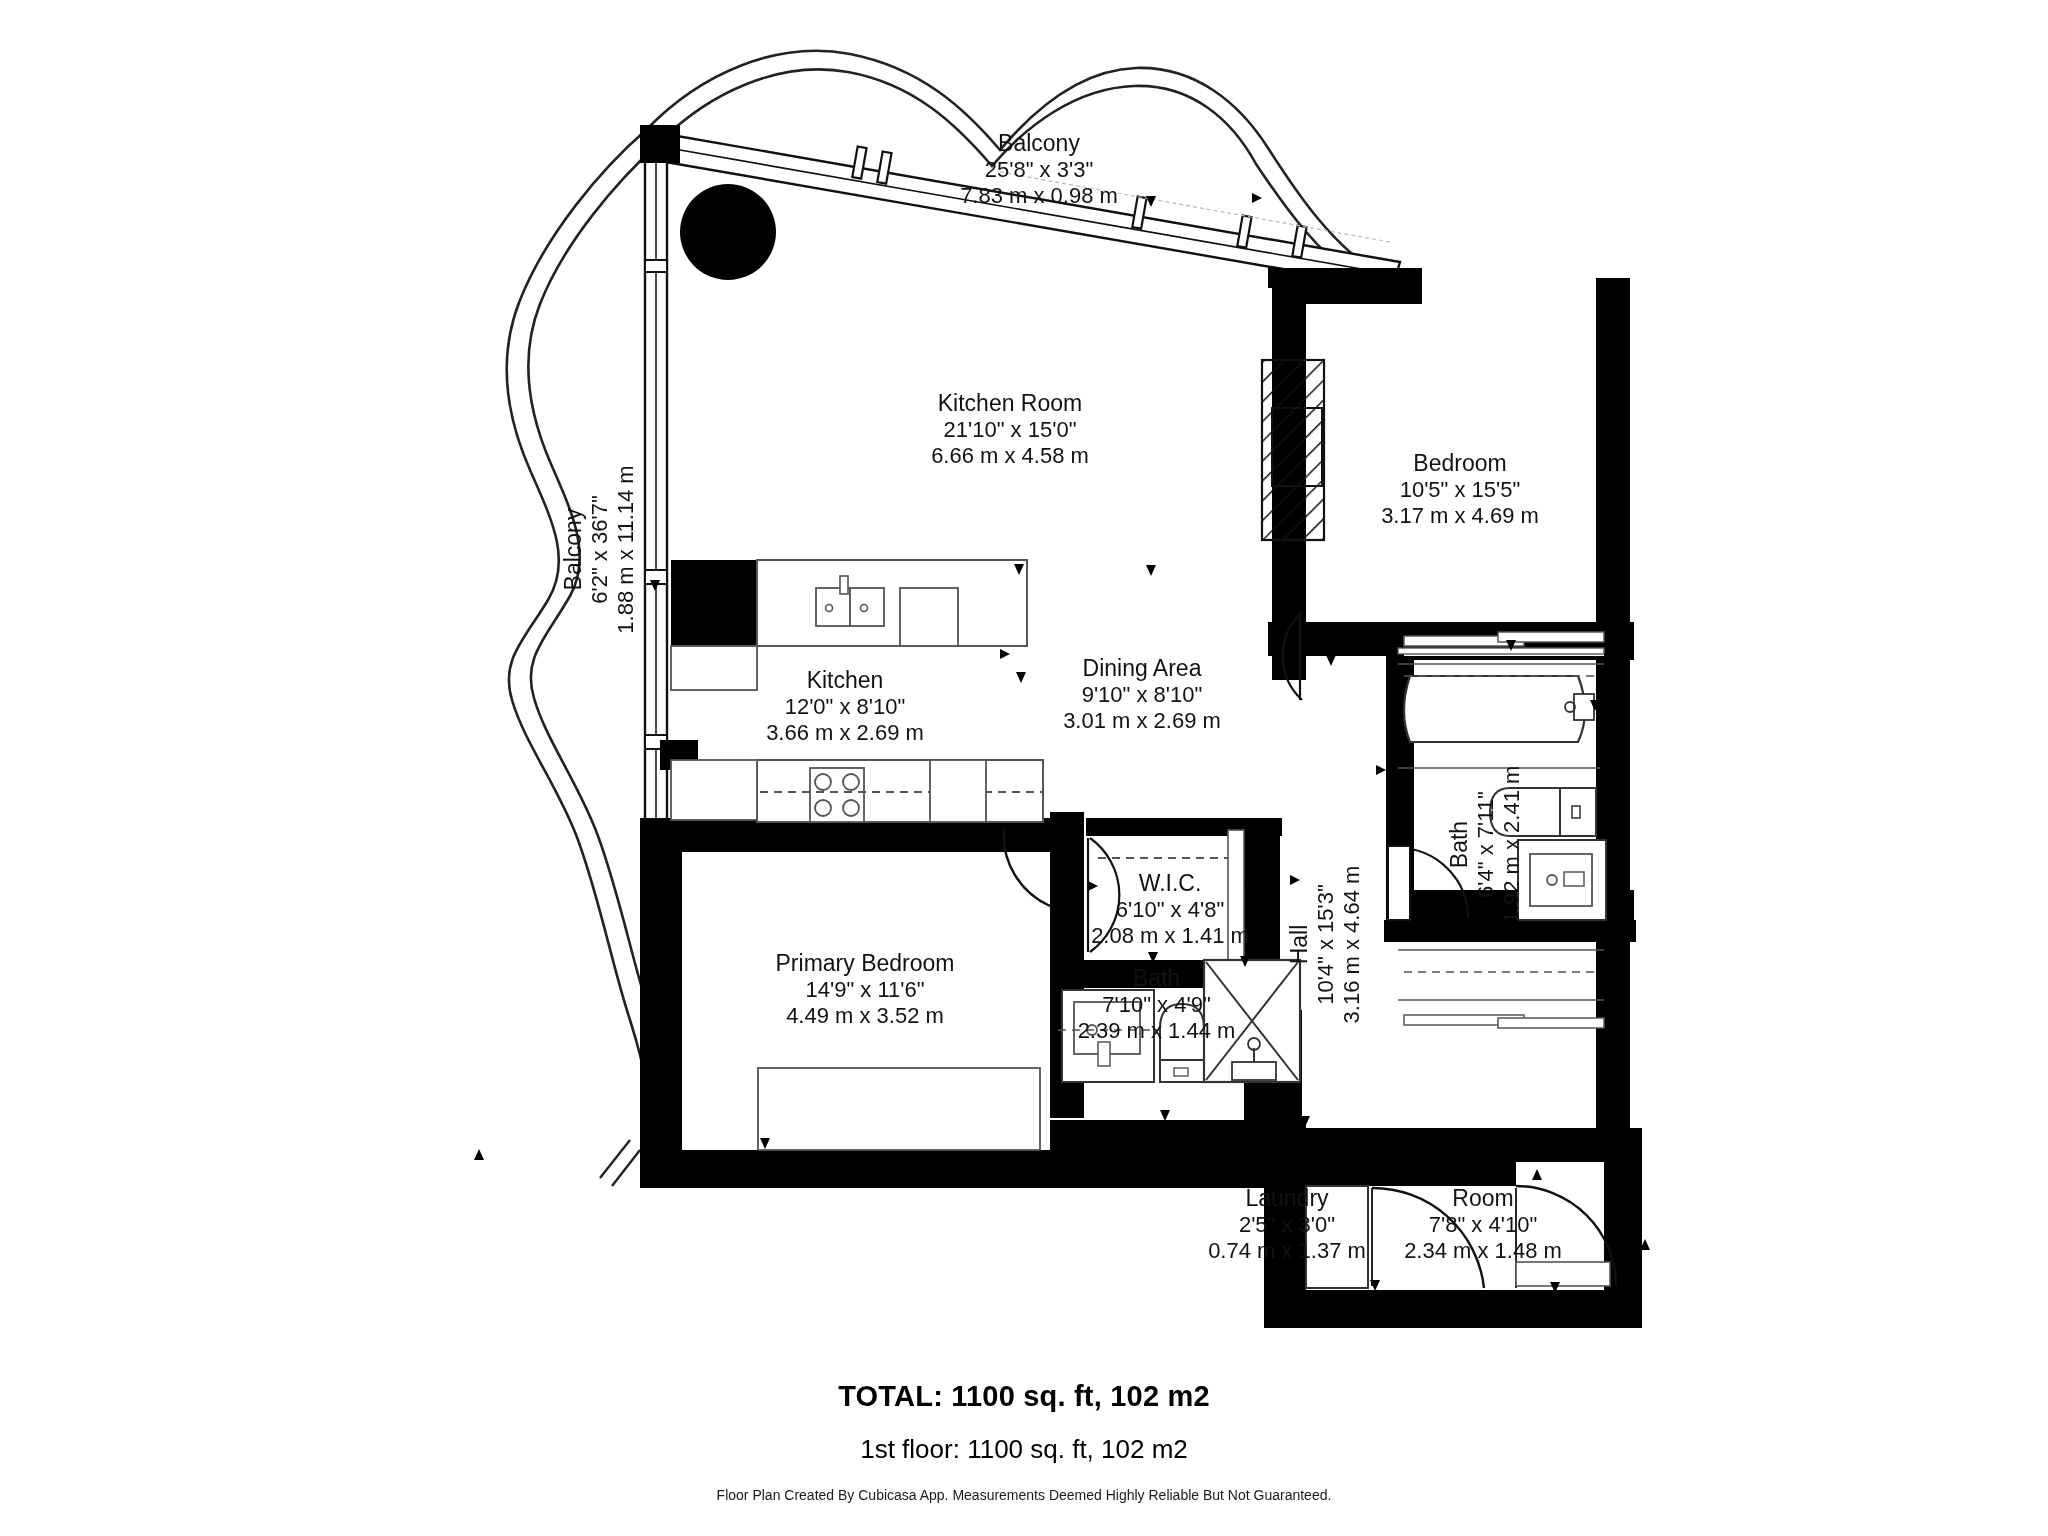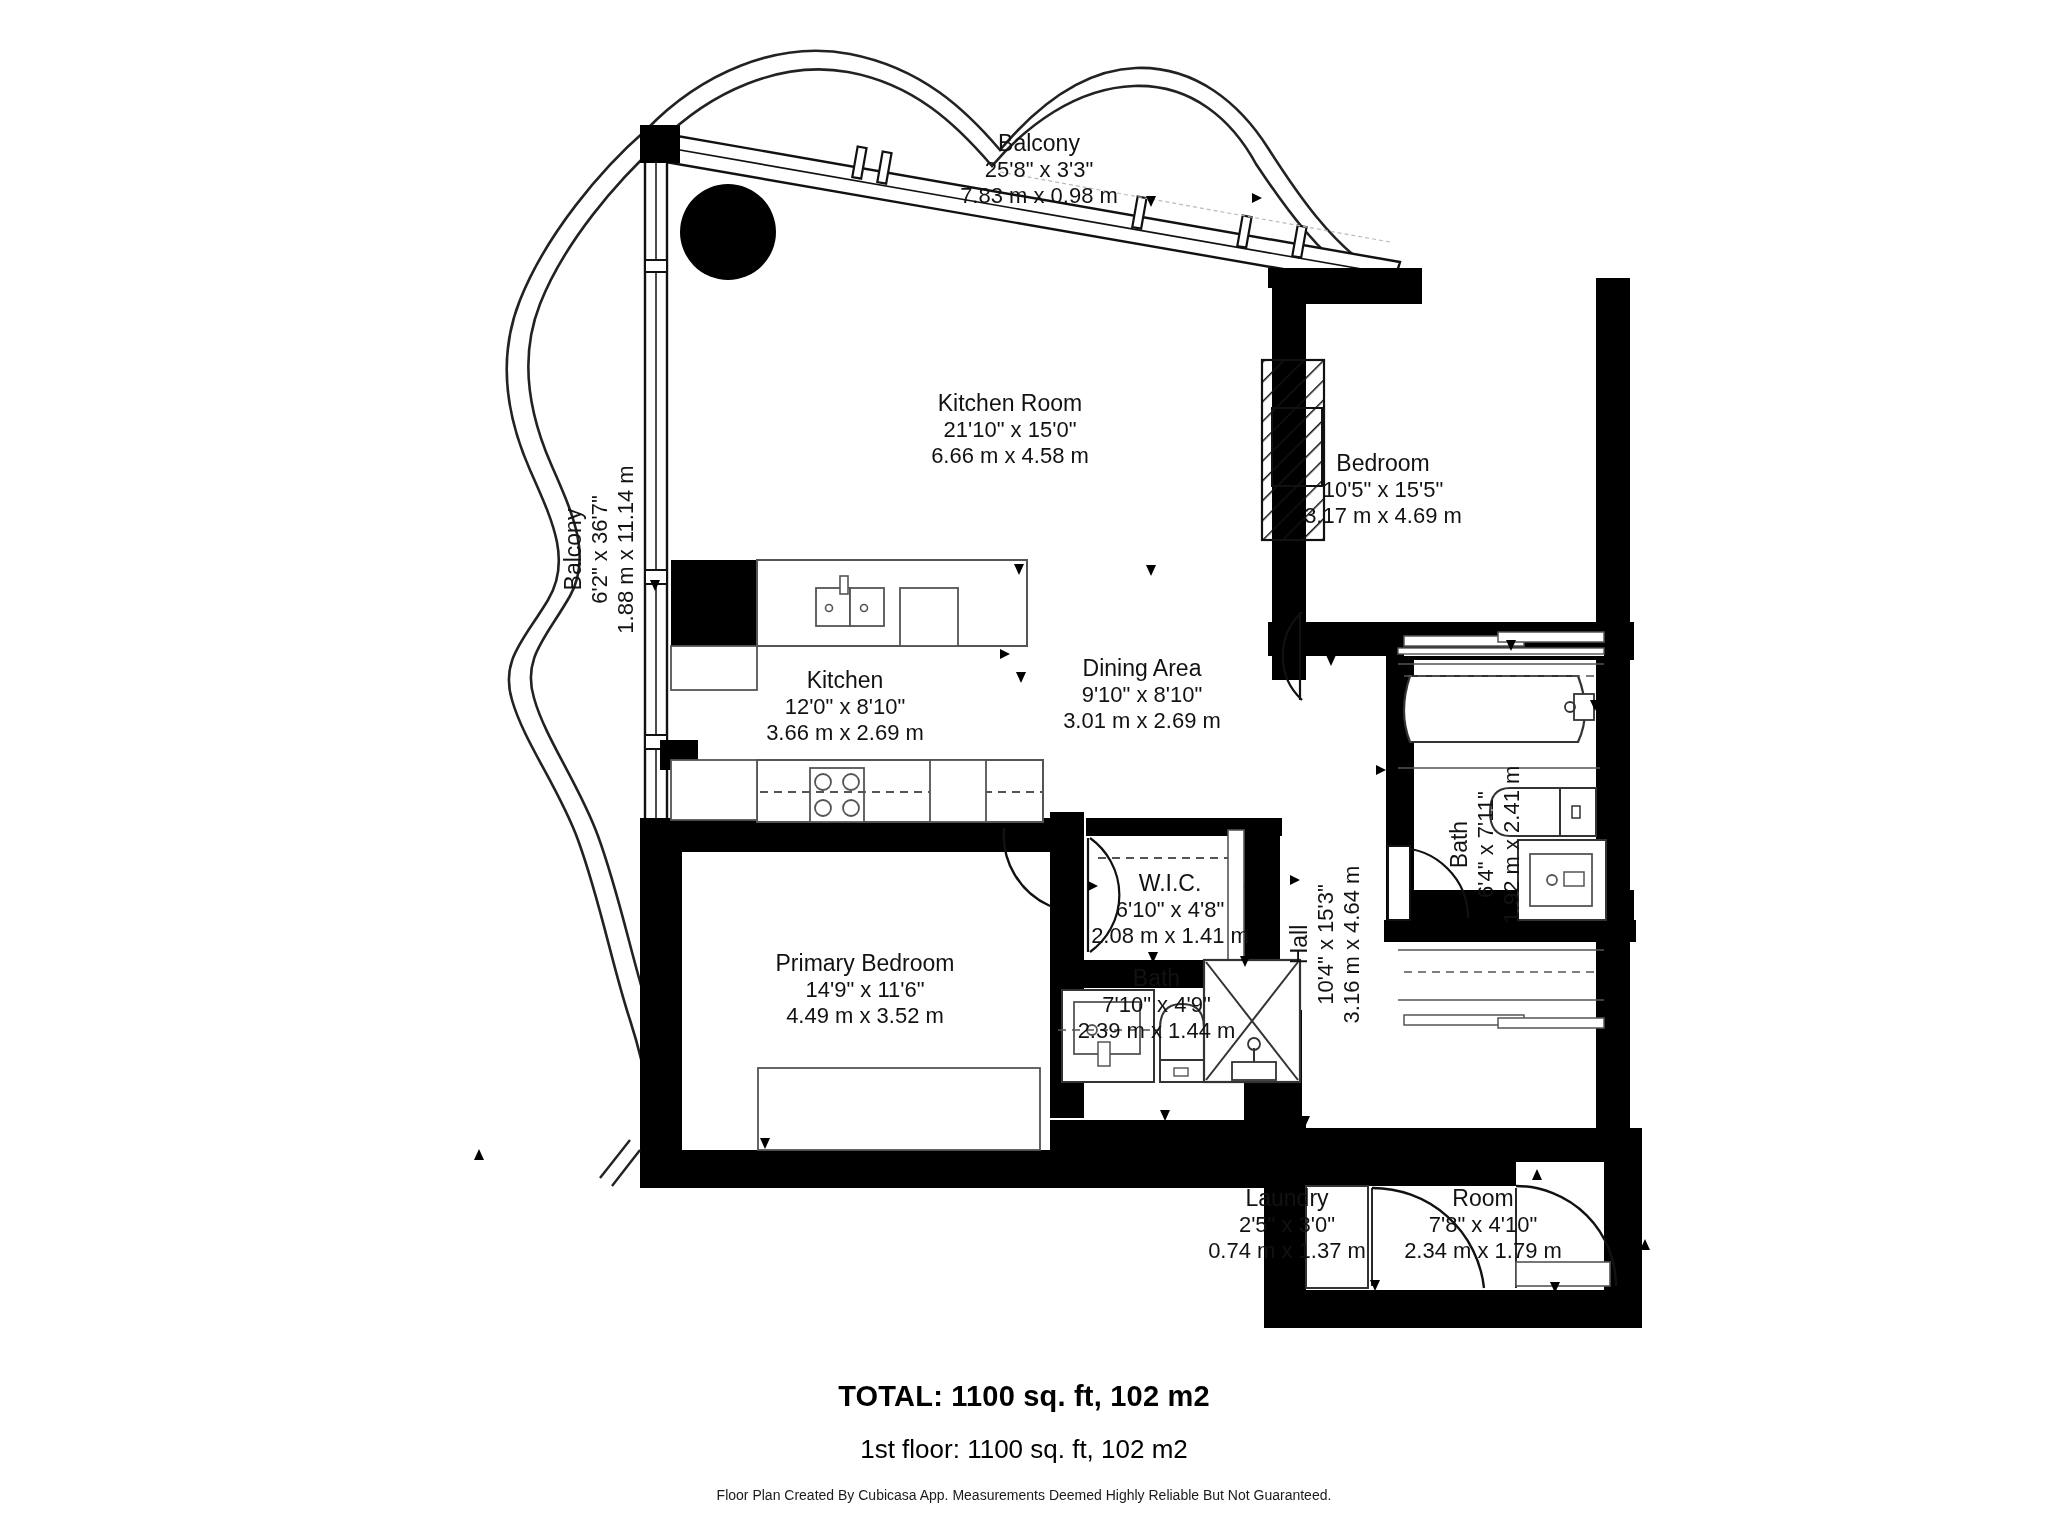--- a/index.html
+++ b/index.html
@@ -317,21 +317,21 @@
     <div class="label-dim">12'0" x 8'10"</div>
     <div class="label-dim">3.66 m x 2.69 m</div>
   </div>
 
   <div class="label-group" style="left:1022px; top:655px; width:240px;">
     <div class="label-name">Dining Area</div>
     <div class="label-dim">9'10" x 8'10"</div>
     <div class="label-dim">3.01 m x 2.69 m</div>
   </div>
 
-  <div class="label-group" style="left:1253px; top:450px; width:260px;">
+  <div class="label-group" style="left:1330px; top:450px; width:260px;">
     <div class="label-name">Bedroom</div>
     <div class="label-dim">10'5" x 15'5"</div>
     <div class="label-dim">3.17 m x 4.69 m</div>
   </div>
 
   <div class="label-group rot-90" style="left:1361px; top:805px; width:250px; transform:rotate(-90deg);">
     <div class="label-name">Bath</div>
     <div class="label-dim">6'4" x 7'11"</div>
     <div class="label-dim">1.92 m x 2.41 m</div>
   </div>
@@ -362,21 +362,21 @@
 
   <div class="label-group" style="left:1182px; top:1185px; width:210px;">
     <div class="label-name">Laundry</div>
     <div class="label-dim">2'5" x 3'0"</div>
     <div class="label-dim">0.74 m x 1.37 m</div>
   </div>
 
   <div class="label-group" style="left:1368px; top:1185px; width:230px;">
     <div class="label-name">Room</div>
     <div class="label-dim">7'8" x 4'10"</div>
-    <div class="label-dim">2.34 m x 1.79 m</div>
+    <div class="label-dim">2.34 m x 1.48 m</div>
   </div>
 
   <div class="footer-block">
     <div class="footer-total">TOTAL: 1100 sq. ft, 102 m2</div>
     <div class="footer-line">1st floor: 1100 sq. ft, 102 m2</div>
     <div class="footer-note">Floor Plan Created By Cubicasa App. Measurements Deemed Highly Reliable But Not Guaranteed.</div>
   </div>
 
 </div>
 

